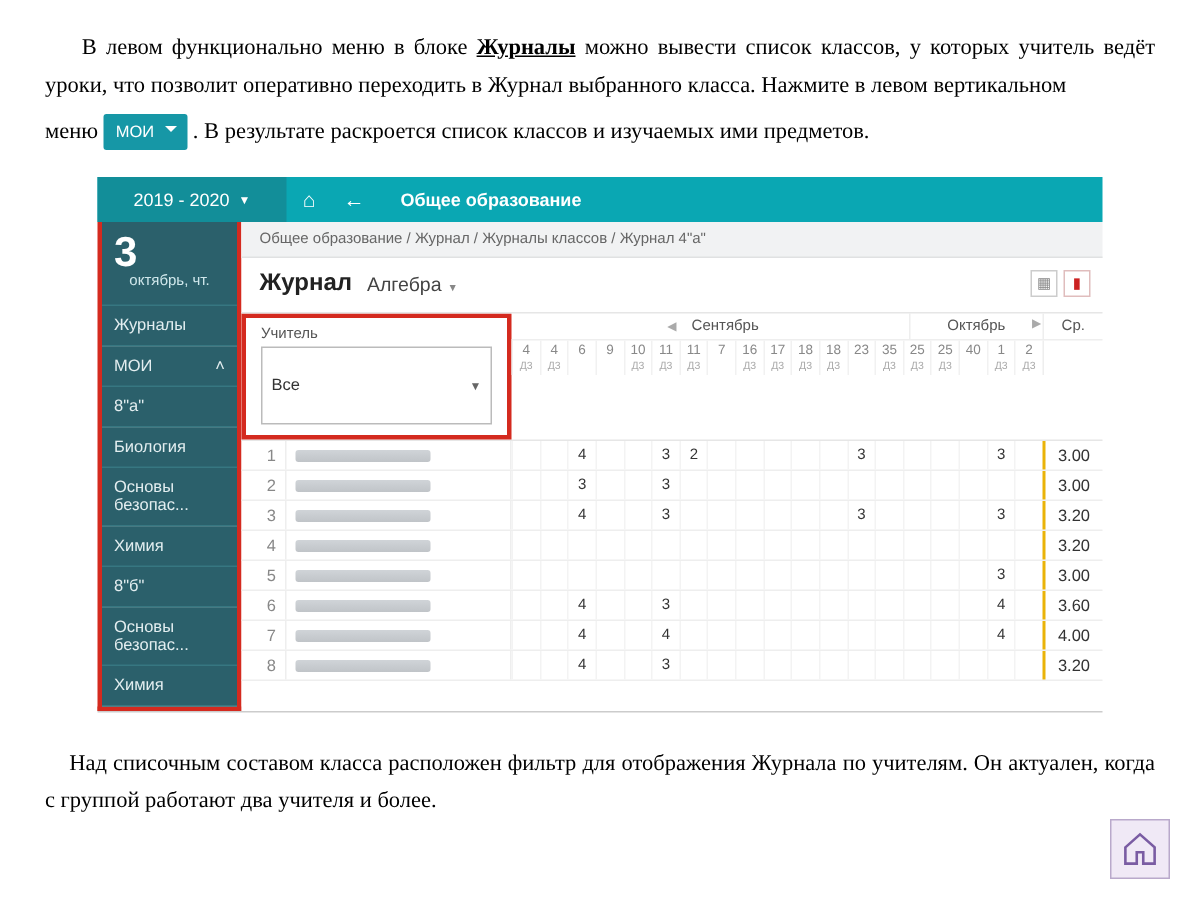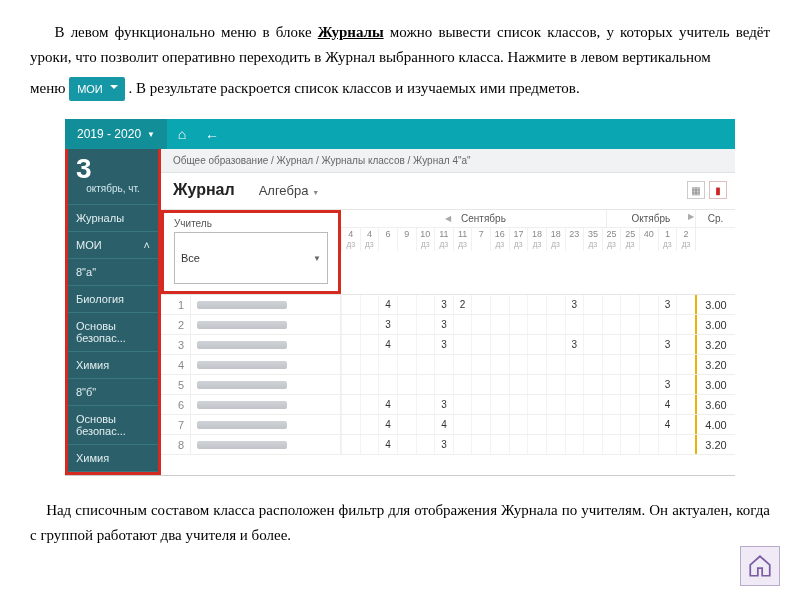--- a/index.html
+++ b/index.html
@@ -49,21 +49,21 @@
     color: #333;
   }
   .topbar {
     display: flex;
     align-items: center;
     height: 30px;
     background: #0aa7b3;
     color: #fff;
     font-size: 12px;
   }
-  .topbar .yr { background: #128e99; padding: 0 12px; height:100%; display:flex; align-items:center; }
+  .topbar .yr { background: #128e99; padding: 0 24px; height:100%; display:flex; align-items:center; }
   .topbar .yr::after { content:"▼"; font-size:8px; margin-left:6px; }
   .topbar .ico { width: 30px; text-align:center; font-size:14px; }
   .topbar .tab { padding: 0 16px; height:100%; display:flex; align-items:center; }
   .topbar .tab.active { font-weight: bold; }
   .body {
     display: flex;
     background:#fff;
   }
   .sidebar {
     width: 96px;
@@ -101,21 +101,21 @@
     font-size: 10px;
     color:#666;
   }
   .titlebar {
     display:flex;
     align-items:center;
     padding: 8px 12px 10px 12px;
     border-bottom:1px solid #e6e6e6;
     position:relative;
   }
-  .titlebar .jt { font-size: 16px; font-weight:bold; color:#222; margin-right:24px; }
+  .titlebar .jt { font-size: 16px; font-weight:bold; color:#222; margin-right:10px; }
   .titlebar .subj { font-size: 13px; color:#444; }
   .titlebar .subj::after { content:"▼"; font-size:7px; color:#888; margin-left:4px; }
   .tbicons { position:absolute; right:8px; top:8px; display:flex; gap:4px; }
   .tbicons span { width:18px; height:18px; border:1px solid #ccc; display:flex; align-items:center; justify-content:center; font-size:10px; color:#888; }
   .tbicons span.red { color:#c22; border-color:#e0bdbd; }
   .filterrow {
     display:flex;
     align-items:stretch;
     border-bottom:1px solid #e6e6e6;
   }
@@ -178,20 +178,21 @@
   <span>меню </span>
   <span class="moi-btn">МОИ</span>
   <span>. В результате раскроется список классов и изучаемых ими предметов.</span>
 </p>
 
 <div class="shot">
   <div class="topbar">
     <div class="yr">2019 - 2020</div>
     <div class="ico">⌂</div>
     <div class="ico">←</div>
+    <div class="tab active">Общее образование</div>
   </div>
   <div class="body">
     <div class="sidebar">
       <div class="datebox">
         <div class="d">3</div>
         <div class="w">октябрь, чт.</div>
       </div>
       <div class="sb-row">
           <span>Журналы</span>
         </div>

